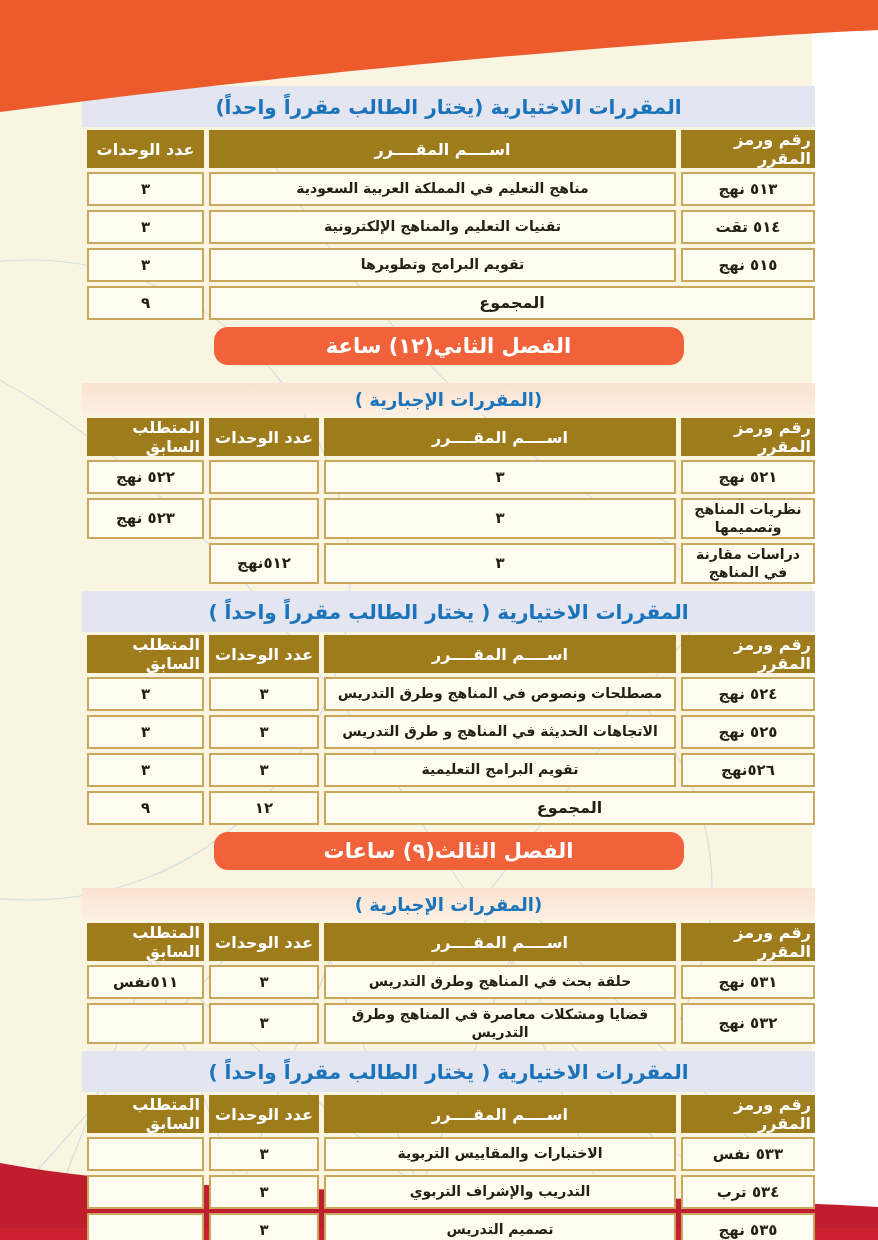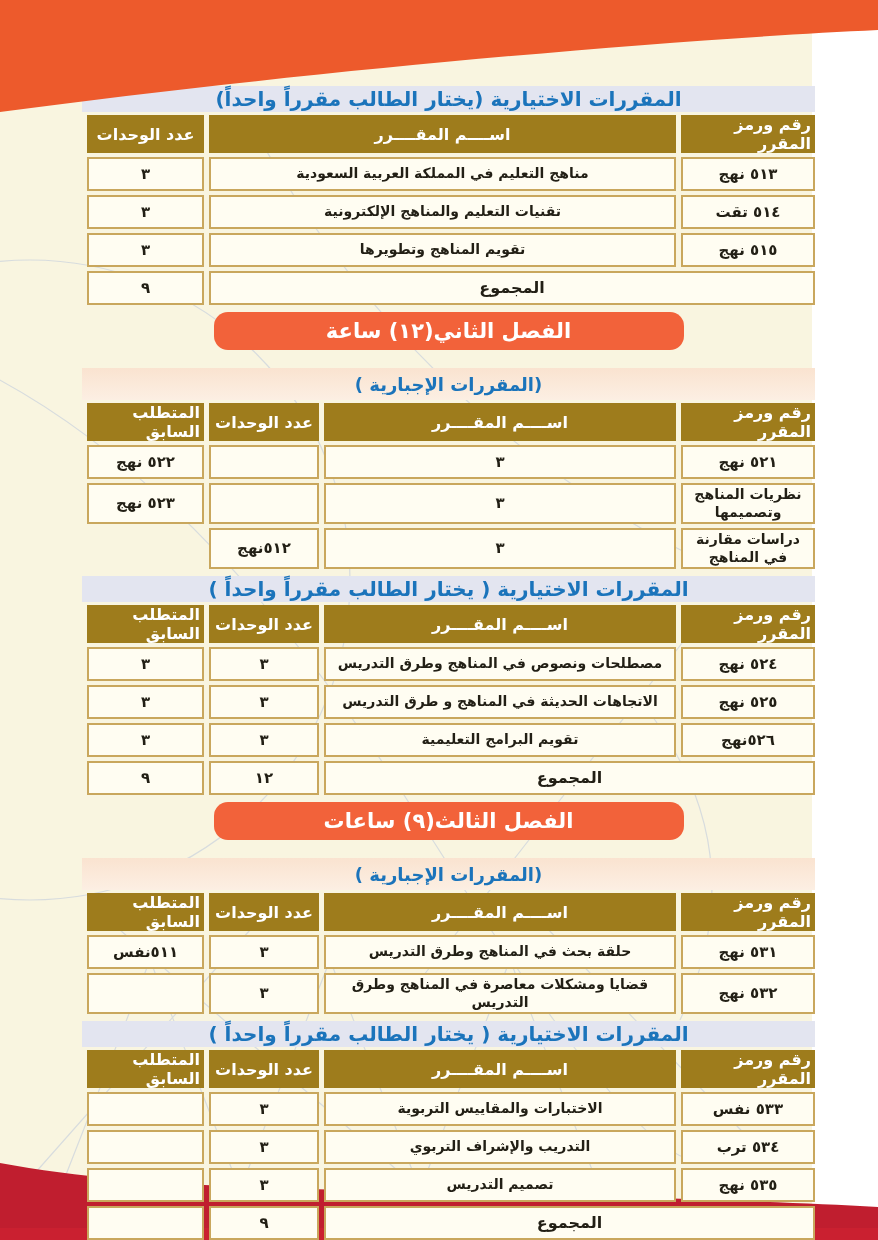--- a/index.html
+++ b/index.html
@@ -8,21 +8,21 @@
     background:#ffffff;direction:rtl;
     font-family:"DejaVu Sans",sans-serif;
   }
   .cream-panel{position:absolute;top:0;left:0;width:812px;height:1240px;background:#F9F5E0;z-index:0;}
   .deco-layer{position:absolute;top:0;left:0;z-index:0;}
   .red-layer{position:absolute;bottom:0;left:0;z-index:1;}
   .orange-layer{position:absolute;top:0;left:0;z-index:3;}
   .content{position:absolute;top:86px;right:63px;width:733px;z-index:2;}
 
   .title-band{
-    height:26px;background:#E3E5F0;color:#1B74BB;
+    height:41px;background:#E3E5F0;color:#1B74BB;
     display:flex;align-items:center;justify-content:center;
     font-weight:bold;font-size:20px;margin-bottom:3px;
   }
   .sub-band{
     height:32px;background:linear-gradient(180deg,#FAE3D0 0%,#FCEFE3 100%);
     color:#1B74BB;display:flex;align-items:center;justify-content:center;
     font-weight:bold;font-size:18px;margin-bottom:3px;margin-top:18px;
   }
   .banner{
     width:470px;height:38px;margin:7px auto 5px auto;
@@ -81,21 +81,21 @@
 
       <div class="cell">٥١٣ نهج</div>
       <div class="cell name">مناهج التعليم في المملكة العربية السعودية</div>
       <div class="cell">٣</div>
 
       <div class="cell">٥١٤ تقت</div>
       <div class="cell name">تقنيات التعليم والمناهج الإلكترونية</div>
       <div class="cell">٣</div>
 
       <div class="cell">٥١٥ نهج</div>
-      <div class="cell name">تقويم المناهج وتطويرها</div>
+      <div class="cell name">تقويم البرامج وتطويرها</div>
       <div class="cell">٣</div>
 
       <div class="cell span2">المجموع</div>
       <div class="cell">٩</div>
     </div>
 
     <div class="banner">الفصل الثاني(١٢) ساعة</div>
     <div class="sub-band">(المقررات الإجبارية )</div>
 
     <div class="tbl cols4">

